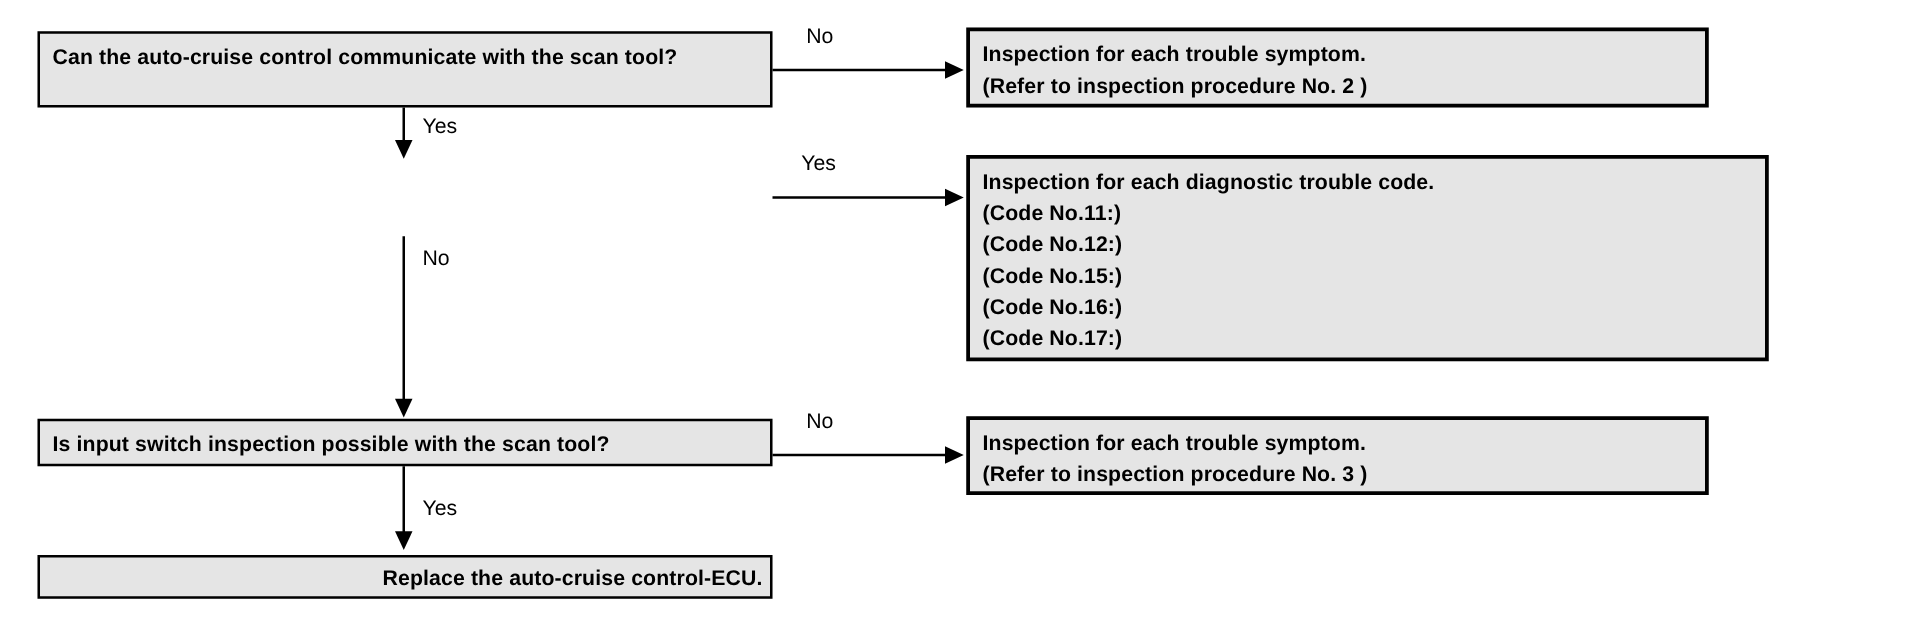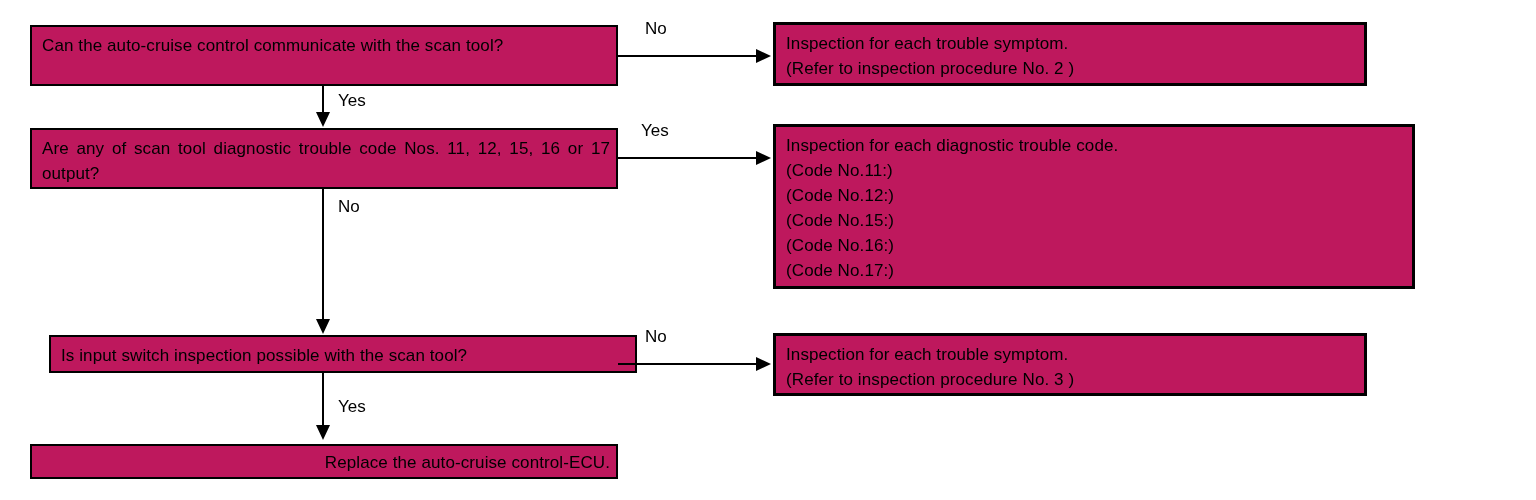--- a/index.html
+++ b/index.html
@@ -12,23 +12,24 @@
     width: 1536px;
     height: 500px;
     background: #ffffff;
     font-family: "Liberation Sans", sans-serif;
     color: #000000;
     overflow: hidden;
   }
   .box {
     position: absolute;
     box-sizing: border-box;
-    background: #be185d;
+    background: #e5e5e5;
     border: 2px solid #000000;
     display: block;
+    font-weight: bold;
   }
   .box.thick {
     border-width: 3px;
   }
   .box-text {
     position: absolute;
     left: 10px;
     top: 6px;
     right: 6px;
     font-size: 17px;
@@ -88,42 +89,39 @@
 
   <div class="box thick" style="left:773px; top:22px; width:594px; height:64px;">
     <div class="box-text">Inspection for each trouble symptom.
 (Refer to inspection procedure No. 2 )</div>
   </div>
 
   <div class="vline" style="left:322px; top:86px; height:28px;"></div>
   <div class="arrow-down" style="left:316px; top:112px;"></div>
   <div class="edge-label" style="left:338px; top:90px;">Yes</div>
 
-  <div class="box" style="left:30px; top:128px; width:588px; height:61px;">
-    <div class="box-text justified">Are any of scan tool diagnostic trouble code Nos. 11, 12, 15, 16 or 17 output?</div>
-  </div>
 
   <div class="hline" style="left:618px; top:157px; width:140px;"></div>
   <div class="arrow-right" style="left:756px; top:151px;"></div>
   <div class="edge-label" style="left:641px; top:120px;">Yes</div>
 
   <div class="box thick" style="left:773px; top:124px; width:642px; height:165px;">
     <div class="box-text">Inspection for each diagnostic trouble code.
 (Code No.11:)
 (Code No.12:)
 (Code No.15:)
 (Code No.16:)
 (Code No.17:)</div>
   </div>
 
   <div class="vline" style="left:322px; top:189px; height:132px;"></div>
   <div class="arrow-down" style="left:316px; top:319px;"></div>
   <div class="edge-label" style="left:338px; top:196px;">No</div>
 
-  <div class="box" style="left:30px; top:335px; width:588px; height:38px;margin-left:19px;">
+  <div class="box" style="left:30px; top:335px; width:588px; height:38px;">
     <div class="box-text">Is input switch inspection possible with the scan tool?</div>
   </div>
 
   <div class="hline" style="left:618px; top:363px; width:140px;"></div>
   <div class="arrow-right" style="left:756px; top:357px;"></div>
   <div class="edge-label" style="left:645px; top:326px;">No</div>
 
   <div class="box thick" style="left:773px; top:333px; width:594px; height:63px;">
     <div class="box-text">Inspection for each trouble symptom.
 (Refer to inspection procedure No. 3 )</div>

